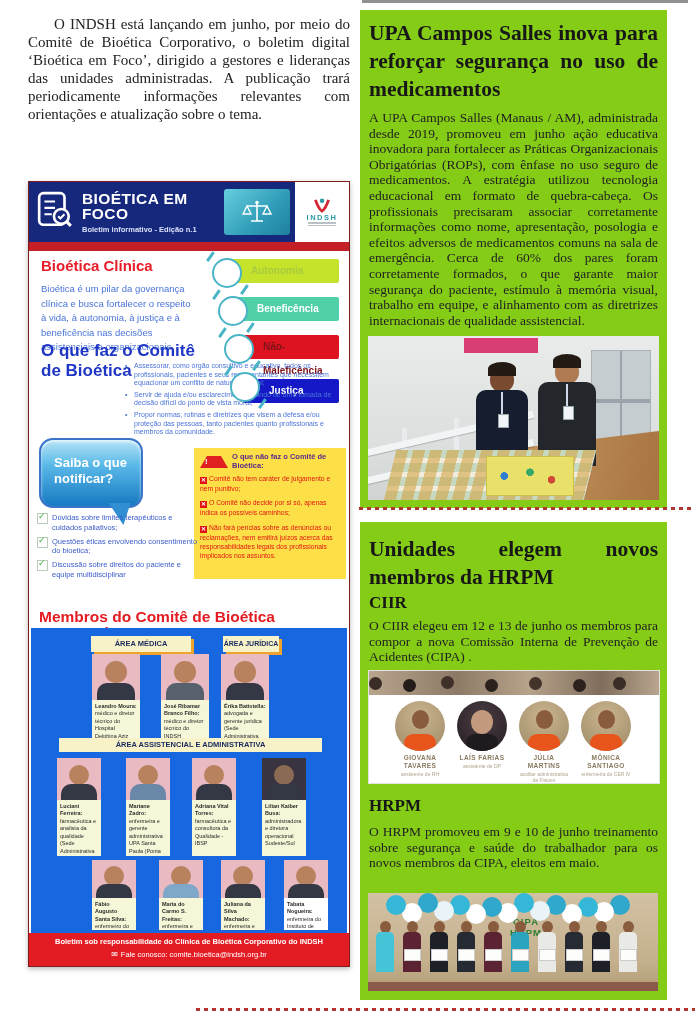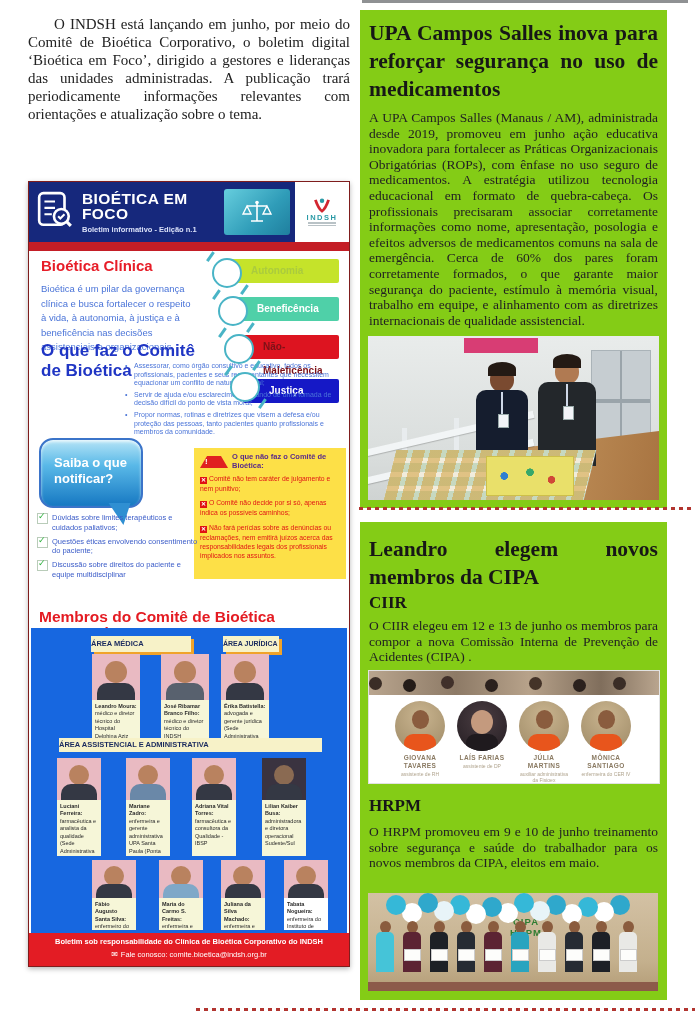--- a/index.html
+++ b/index.html
@@ -68,21 +68,21 @@
        font:bold 6px/7px "Liberation Sans",sans-serif;text-align:center;margin-right:2px;vertical-align:-1px;}
 
   .chklist{position:absolute;left:8px;top:331px;width:162px;}
   .chk-item{display:flex;gap:4px;margin-bottom:4px;font:7.5px/1.3 "Liberation Sans",sans-serif;color:#3b5cc8;}
   .chk{flex:0 0 9px;width:9px;height:9px;background:#fff;border:1px solid #b9ccb9;position:relative;}
   .chk::after{content:'✓';position:absolute;left:0;top:-2px;color:#2eb23e;font:bold 9px/1.1 "DejaVu Sans",sans-serif;}
 
   .h-members{position:absolute;left:10px;top:427px;font:bold 15.5px/1 "Liberation Sans",sans-serif;color:#e41b22;}
 
   .panel{position:absolute;left:2px;top:446px;width:316px;height:305px;background:#1767e0;}
-  .area-label{position:absolute;background:#f7f2c8;color:#1a2a5e;text-align:left;
+  .area-label{position:absolute;background:#f7f2c8;color:#1a2a5e;text-align:center;
               font:bold 7.5px/16px "Liberation Sans",sans-serif;box-shadow:3px 3px 0 #f0a32a;}
   .al-med{left:60px;top:8px;width:100px;height:16px;}
   .al-jur{left:192px;top:8px;width:56px;height:16px;font-size:7px;}
   .al-ass{left:28px;top:110px;width:263px;height:14px;line-height:14px;box-shadow:none;}
   .mcard{position:absolute;display:flex;flex-direction:column;}
   .mph{background:#e9bac2;position:relative;overflow:hidden;}
   .mph::before{content:'';position:absolute;top:16%;left:50%;width:45%;padding-top:45%;margin-left:-22.5%;
                border-radius:50%;background:#b9825f;}
   .mph::after{content:'';position:absolute;bottom:0;left:50%;width:80%;height:38%;margin-left:-40%;
               border-radius:10px 10px 0 0;background:#343844;}
@@ -264,21 +264,21 @@
       <div class="nf-item"><span class="xic">✕</span><span>Não fará perícias sobre as denúncias ou reclamações, nem emitirá juízos acerca das responsabilidades legais dos profissionais implicados nos assuntos.</span></div>
     </div>
 
     <div class="chklist">
       <div class="chk-item">
           <span class="chk"></span>
           <span>Dúvidas sobre limites terapêuticos e cuidados paliativos;</span>
         </div>
       <div class="chk-item">
           <span class="chk"></span>
-          <span>Questões éticas envolvendo consentimento do paciente;</span>
+          <span>Questões éticas envolvendo consentimento do bioetica;</span>
         </div>
       <div class="chk-item">
           <span class="chk"></span>
           <span>Discussão sobre direitos do paciente e equipe multidisciplinar</span>
         </div>
     </div>
 
     <div class="h-members">Membros do Comitê de Bioética Corporativo</div>
 
     <div class="panel">
@@ -369,21 +369,21 @@
           </div>
       </div>
       <div class="upa-table"></div>
       <div class="game-board"></div>
     </div>
   </div>
 
   <div class="dotted dot-mid"></div>
 
   <div class="greenbox box2">
-    <div class="r-title" style="top:14px;">Leandro elegem novos membros da CIPA</div>
+    <div class="r-title" style="top:14px;">Unidades elegem novos membros da HRPM</div>
     <div class="r-sub" style="top:72px;">CIIR</div>
     <div class="r-body" style="top:96px;">O CIIR elegeu em 12 e 13 de junho os membros para compor a nova Comissão Interna de Prevenção de Acidentes (CIPA) .</div>
 
     <div class="ciir-card">
       <div class="collage">
           <i></i>
         </div>
       <div class="cmems">
         <div class="cmem">
           <div class="cport"></div>

